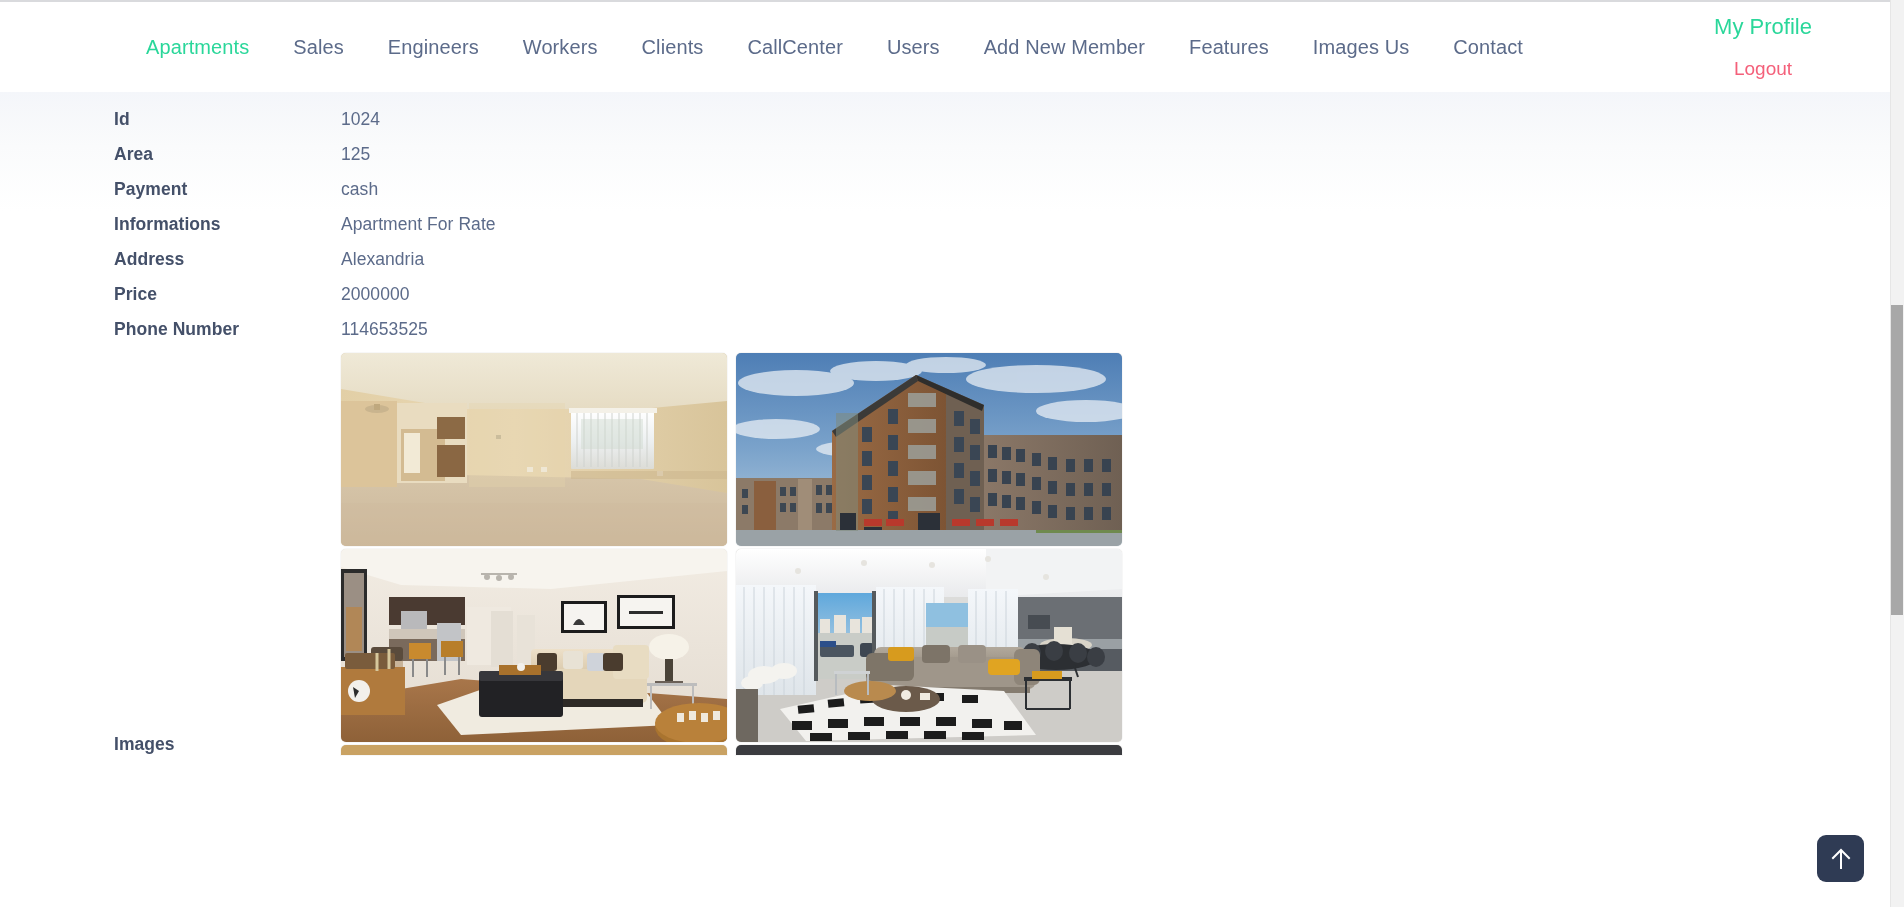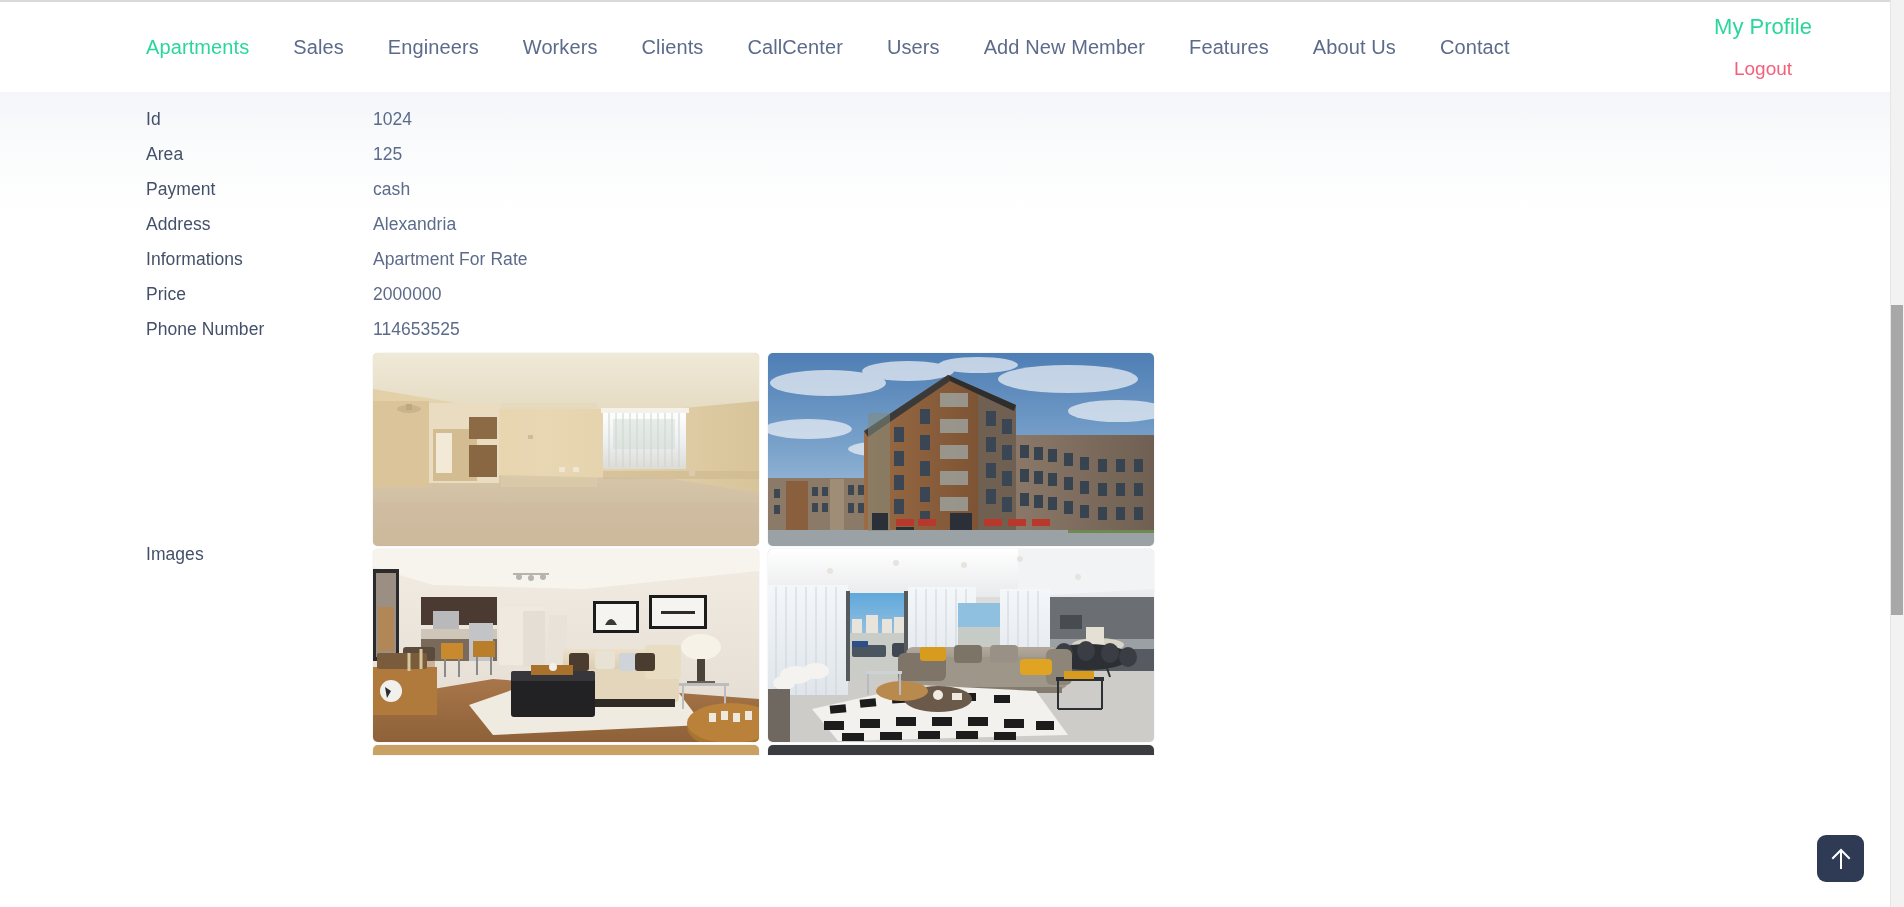--- a/index.html
+++ b/index.html
@@ -94,31 +94,30 @@
     left: 114px;
     top: 16px;
     width: 1600px;
   }
 
   .detail-row {
     display: flex;
     align-items: flex-start;
     height: 35px;
   }
-  .detail-row.images-row { height: auto; align-items: center; }
+  .detail-row.images-row { height: auto; align-items: flex-end; }
 
   .detail-label {
     width: 227px;
     flex: 0 0 227px;
     font-size: 17.5px;
-    font-weight: normal;
+    font-weight: bold;
     color: #445069;
     line-height: 22px;
     letter-spacing: 0.05px;
-    margin-left: 32px;
   }
 
   .detail-value {
     font-size: 17.5px;
     color: #5c6b8a;
     line-height: 22px;
     letter-spacing: 0.05px;
     font-weight: 400;
   }
 
@@ -191,21 +190,21 @@
     <nav class="nav-links">
       <span class="nav-link active">Apartments</span>
       <span class="nav-link">Sales</span>
       <span class="nav-link">Engineers</span>
       <span class="nav-link">Workers</span>
       <span class="nav-link">Clients</span>
       <span class="nav-link">CallCenter</span>
       <span class="nav-link">Users</span>
       <span class="nav-link">Add New Member</span>
       <span class="nav-link">Features</span>
-      <span class="nav-link">About Us</span>
+      <span class="nav-link">Images Us</span>
       <span class="nav-link">Contact</span>
     </nav>
 
     <div class="nav-right">
       <span class="profile-link">My Profile</span>
       <span class="logout-link">Logout</span>
     </div>
 
   </div>
 
@@ -222,27 +221,27 @@
         <div class="detail-label">Area</div>
         <div class="detail-value">125</div>
       </div>
 
       <div class="detail-row">
         <div class="detail-label">Payment</div>
         <div class="detail-value">cash</div>
       </div>
 
       <div class="detail-row">
+        <div class="detail-label">Informations</div>
+        <div class="detail-value">Apartment For Rate</div>
+      </div>
+
+      <div class="detail-row">
         <div class="detail-label">Address</div>
         <div class="detail-value">Alexandria</div>
-      </div>
-
-      <div class="detail-row">
-        <div class="detail-label">Informations</div>
-        <div class="detail-value">Apartment For Rate</div>
       </div>
 
       <div class="detail-row">
         <div class="detail-label">Price</div>
         <div class="detail-value">2000000</div>
       </div>
 
       <div class="detail-row">
         <div class="detail-label">Phone Number</div>
         <div class="detail-value">114653525</div>

